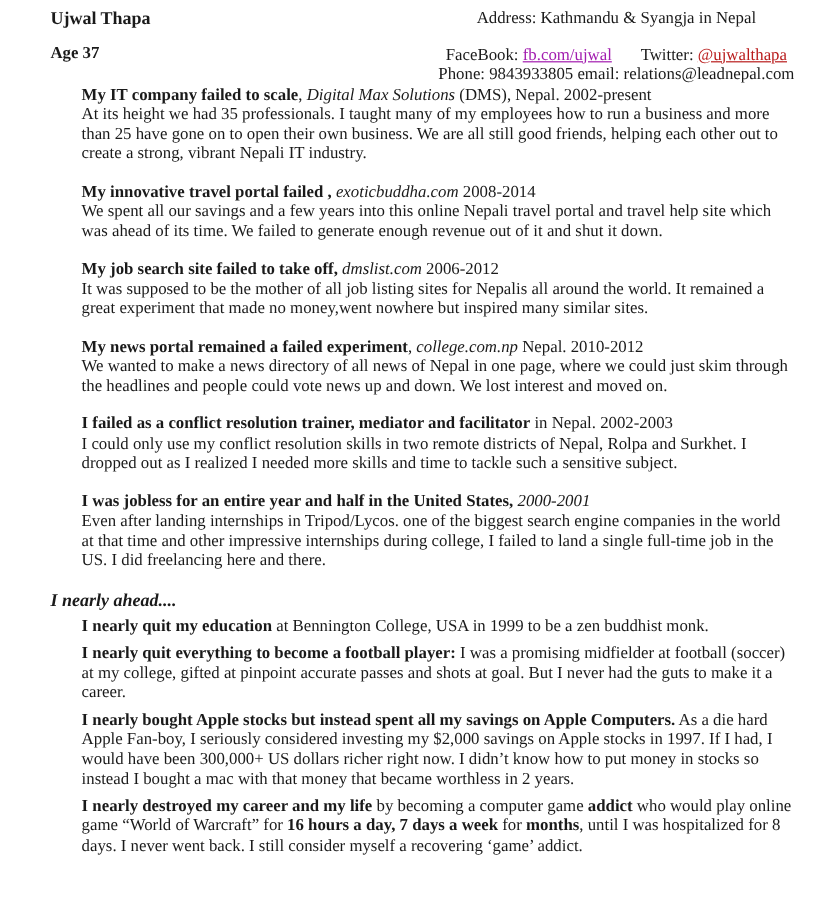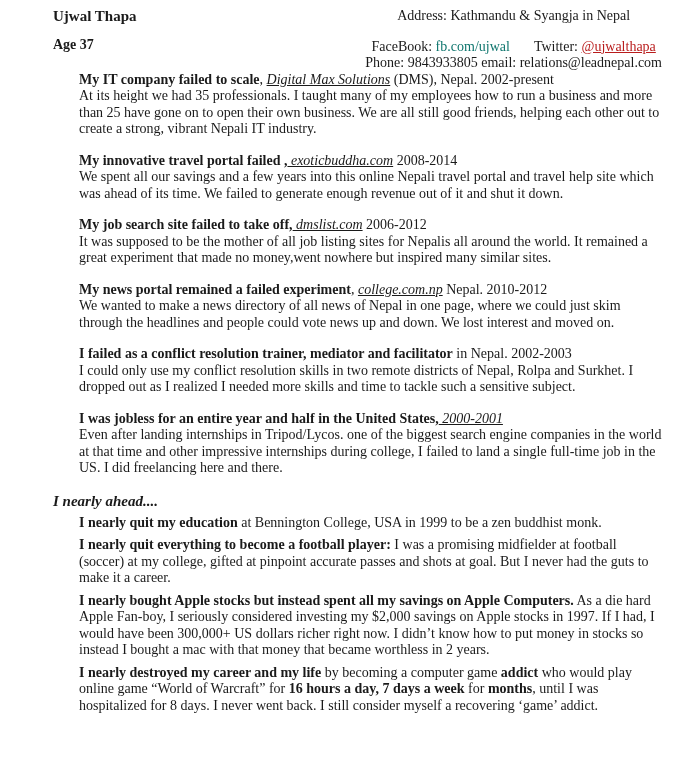--- a/index.html
+++ b/index.html
@@ -1,50 +1,50 @@
 <!DOCTYPE html>
 <html><head>
 <meta charset="utf-8">
 <style>
   html, body { margin: 0; padding: 0; background: #ffffff; }
   .page {
     width: 695px;
     height: 759px;
     box-sizing: border-box;
     background: #ffffff;
-    padding: 8px 33px 0 53px;
+    padding: 8px 33px 0 42px;
     font-family: "Liberation Serif", "DejaVu Serif", serif;
     font-size: 14px;
     line-height: 16.5px;
     color: #1a1a1a;
     overflow: hidden;
   }
   .header { display: flex; justify-content: space-between; }
   .name { font-weight: bold; font-size: 15px; line-height: 17px; }
   .age { margin-top: 12px; font-weight: bold; }
   .header-right { text-align: center; }
   .social { margin-top: 14px; }
-  .link-fb { color: #0f766e; cursor: pointer; }
+  .link-fb { color: #a21caf; text-decoration: underline; cursor: pointer; }
   .link-tw { color: #b91c1c; text-decoration: underline; cursor: pointer; }
   .tw-label { margin-left: 24px; }
   h2.heading {
     font-size: 15px;
     font-weight: bold;
     font-style: italic;
     line-height: 18px;
     margin: 0;
   }
   .h-failures { margin: 20px 0 12px 0 !important; }
   .h-quit { margin: 11px 0 5px 0 !important; }
   .entries { margin-left: 26px; }
   .entry { margin-bottom: 15px; }
   .entry p, .nq-item p { margin: 0; }
   .nq-item { margin-bottom: 6px; }
   .rb { font-weight: bold; }
-  .ri { font-style: italic; text-decoration: underline; }
+  .ri { font-style: italic; }
 </style>
 </head>
 <body>
 
 <div class="page">
 
   <div class="header">
     <div class="header-left">
       <div class="name">Ujwal Thapa</div>
       <div class="age">Age 37</div>

